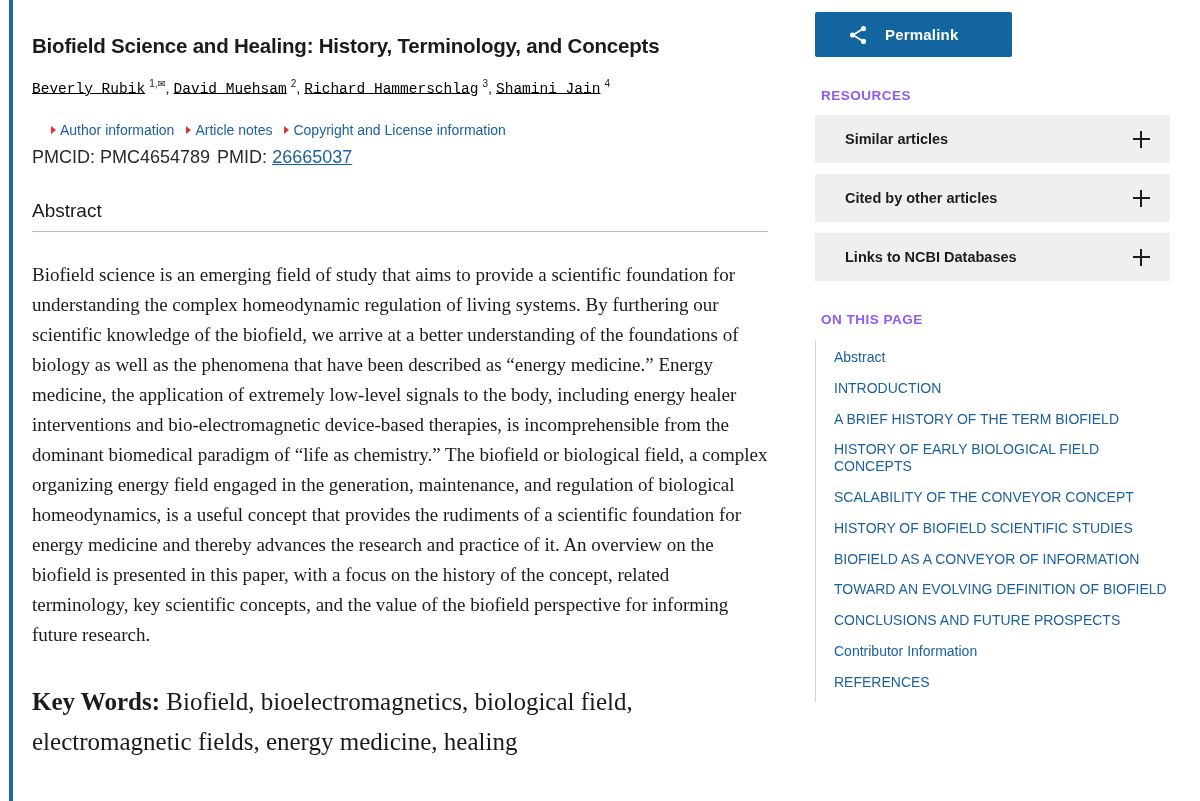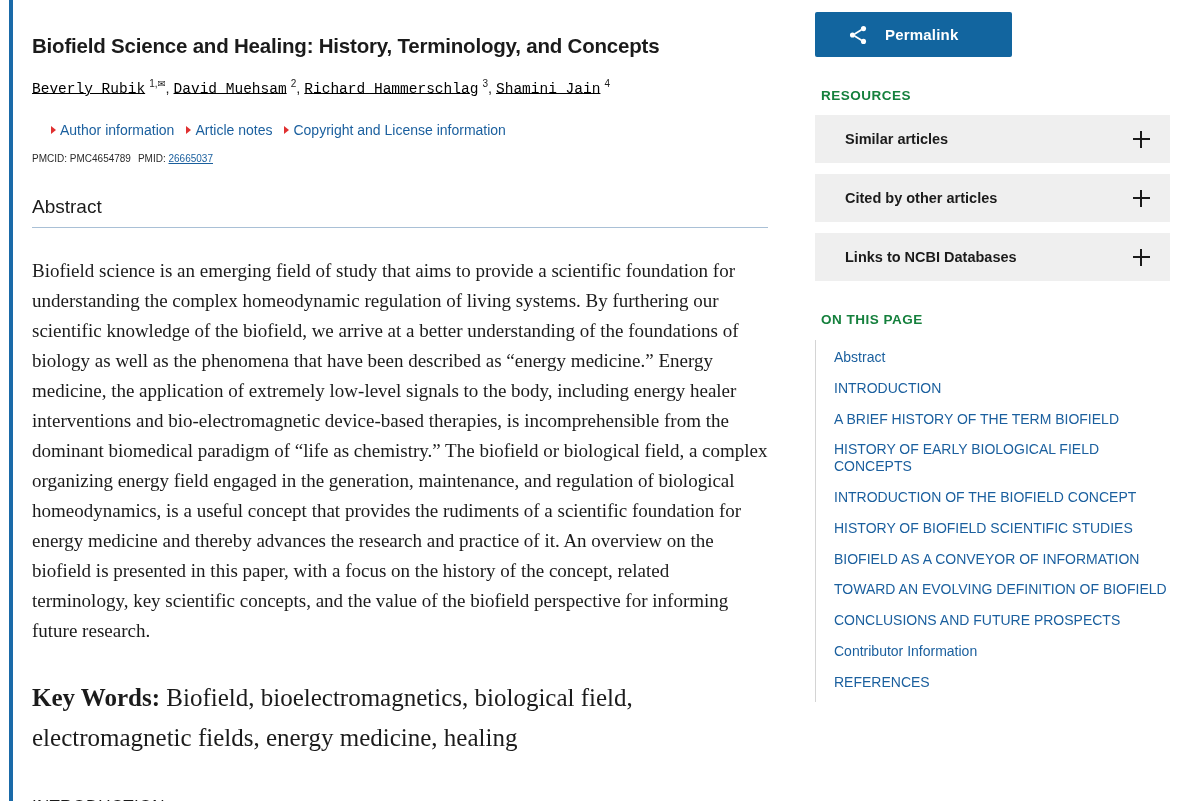--- a/index.html
+++ b/index.html
@@ -84,22 +84,22 @@
     display: inline-block;
     width: 0; height: 0;
     border-left: 5px solid #e03030;
     border-top: 4px solid transparent;
     border-bottom: 4px solid transparent;
     margin-right: 4px;
     vertical-align: 1px;
   }
 
   .ids {
-    margin-top: 12px;
-    font-size: 10px;
+    margin-top: 6px;
+    font-size: 18px;
     color: #2b2b2b;
   }
   .ids a { color: #1a5f9e; text-decoration: underline; }
   .ids .gap { display: inline-block; width: 7px; }
 
   .section-head {
     margin-top: 32px;
     font-family: "Liberation Sans", sans-serif;
     font-size: 19px;
     font-weight: normal;
@@ -165,21 +165,21 @@
     font-size: 15px;
     font-weight: bold;
     letter-spacing: 0.2px;
   }
 
   .side-section-title {
     margin-top: 31px;
     font-size: 13.5px;
     font-weight: bold;
     letter-spacing: 0.5px;
-    color: #15803d;
+    color: #8b5cf6;
     text-transform: uppercase;
     padding-left: 6px;
   }
 
   .accordion { margin-top: 12px; }
   .acc-item {
     height: 48px;
     background: #efefef;
     display: flex;
     align-items: center;
@@ -289,21 +289,21 @@
       </div>
     </div>
 
     <div class="side-section-title">ON THIS PAGE</div>
 
     <nav class="toc">
       <a href="#">Abstract</a>
       <a href="#">INTRODUCTION</a>
       <a href="#">A BRIEF HISTORY OF THE TERM BIOFIELD</a>
       <a href="#">HISTORY OF EARLY BIOLOGICAL FIELD CONCEPTS</a>
-      <a href="#">INTRODUCTION OF THE BIOFIELD CONCEPT</a>
+      <a href="#">SCALABILITY OF THE CONVEYOR CONCEPT</a>
       <a href="#">HISTORY OF BIOFIELD SCIENTIFIC STUDIES</a>
       <a href="#">BIOFIELD AS A CONVEYOR OF INFORMATION</a>
       <a href="#">TOWARD AN EVOLVING DEFINITION OF BIOFIELD</a>
       <a href="#">CONCLUSIONS AND FUTURE PROSPECTS</a>
       <a href="#">Contributor Information</a>
       <a href="#">REFERENCES</a>
     </nav>
 
   </div>
 </div>

